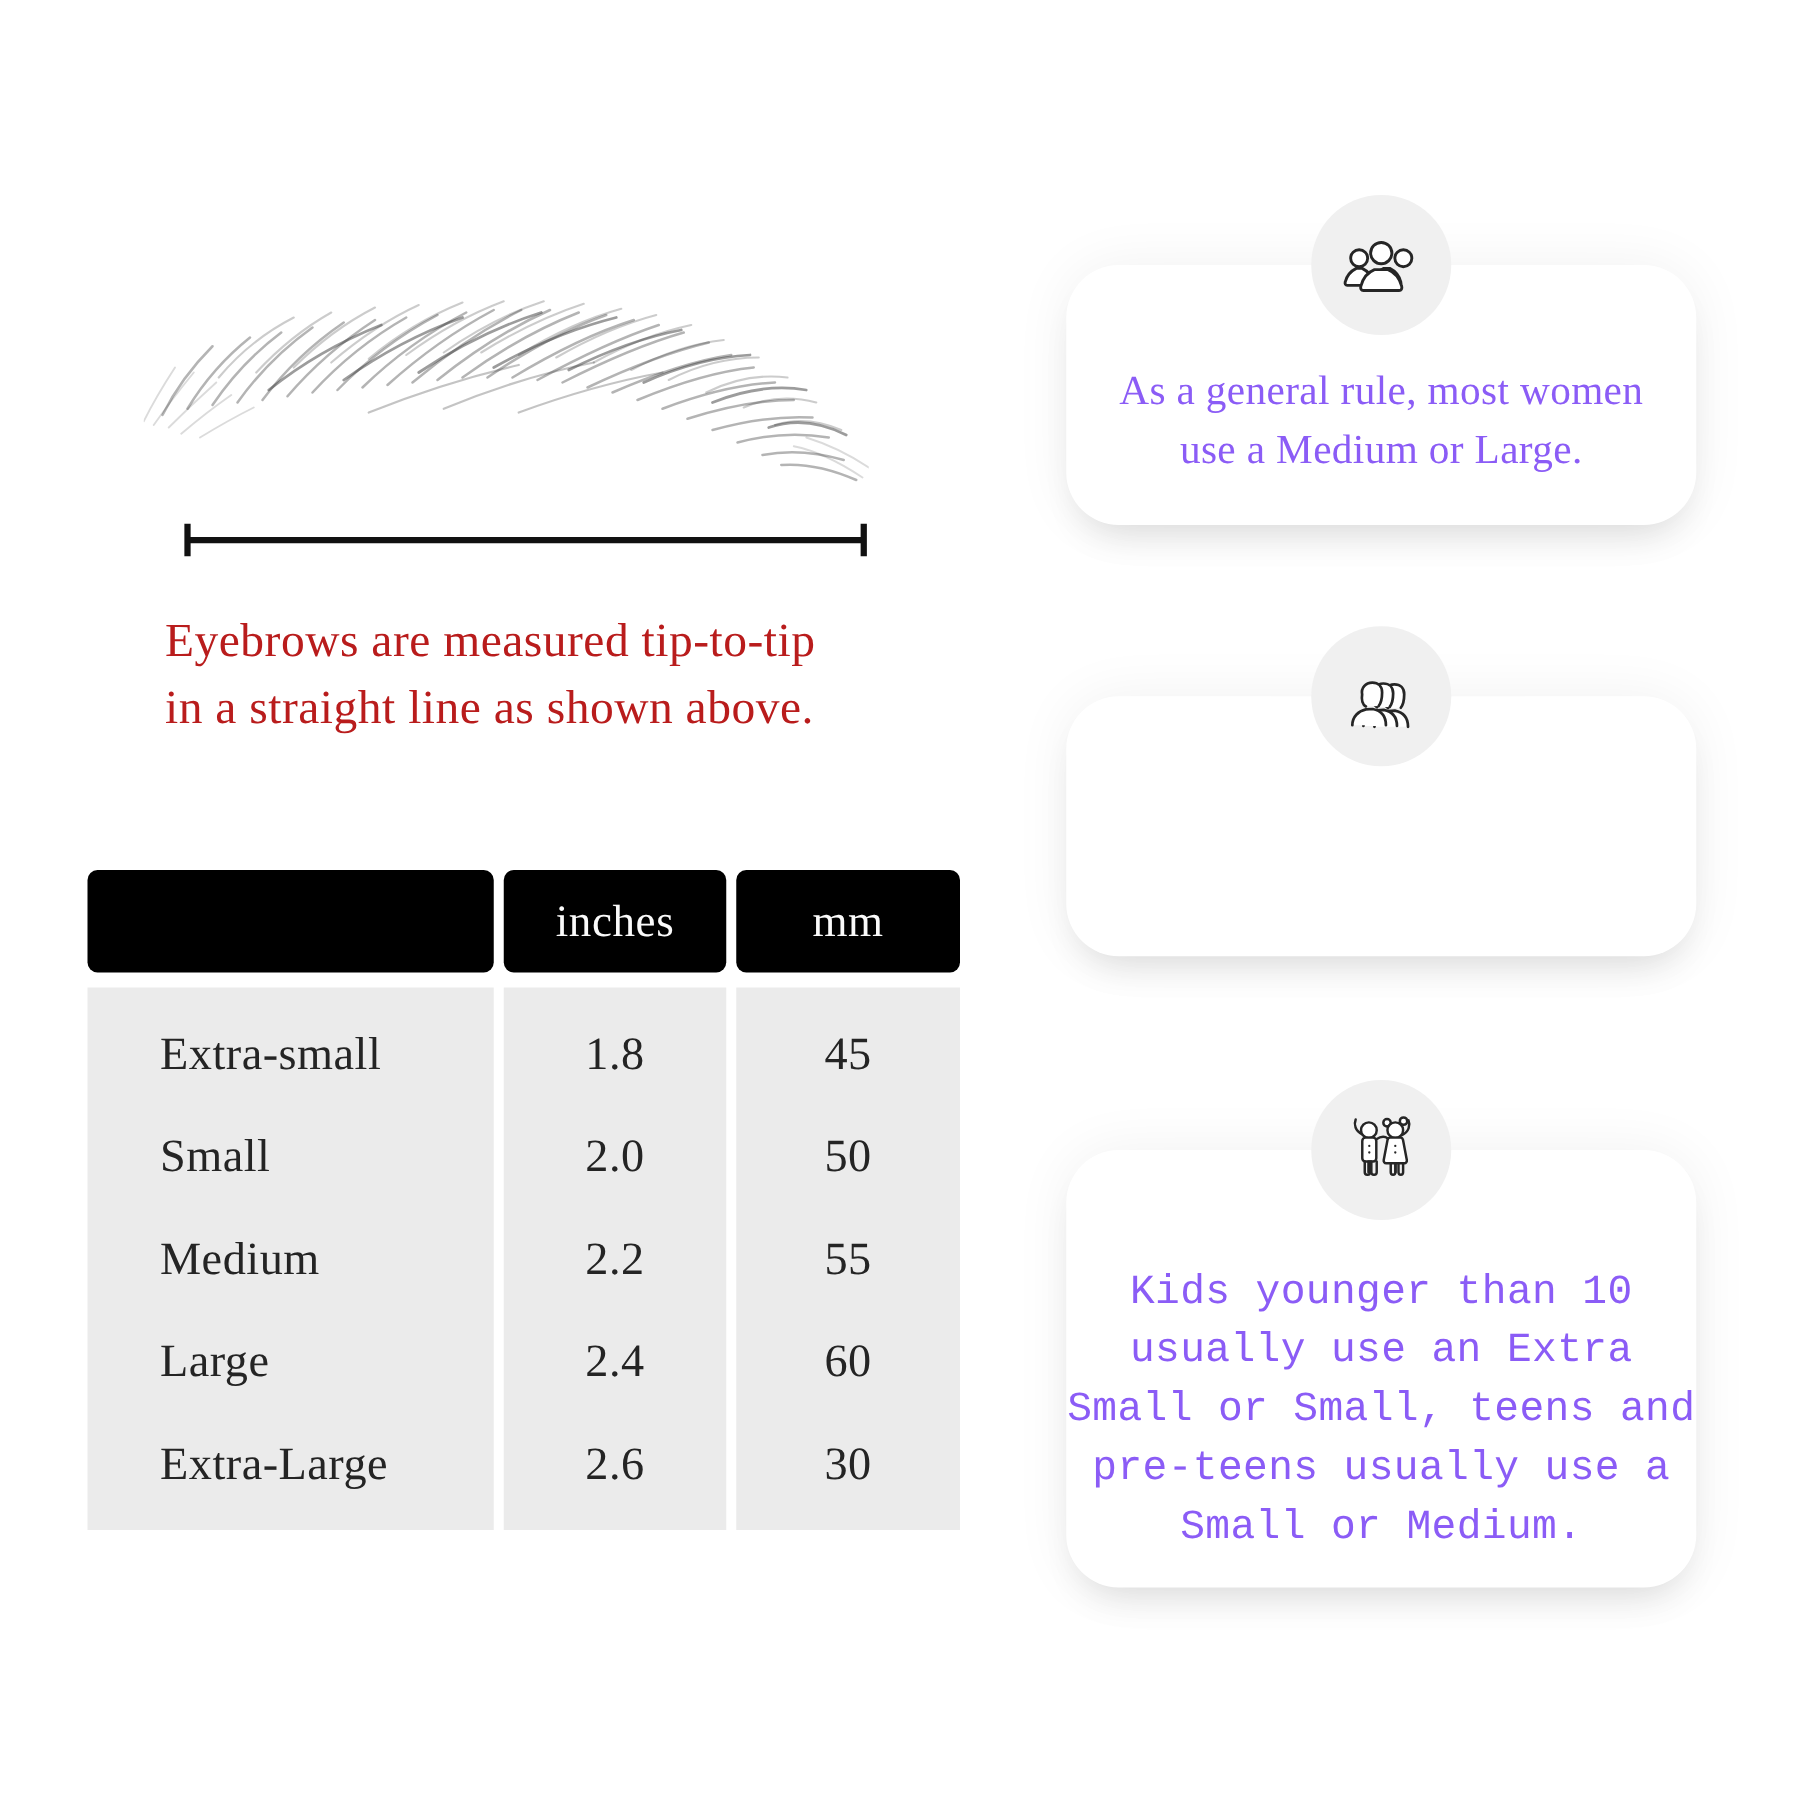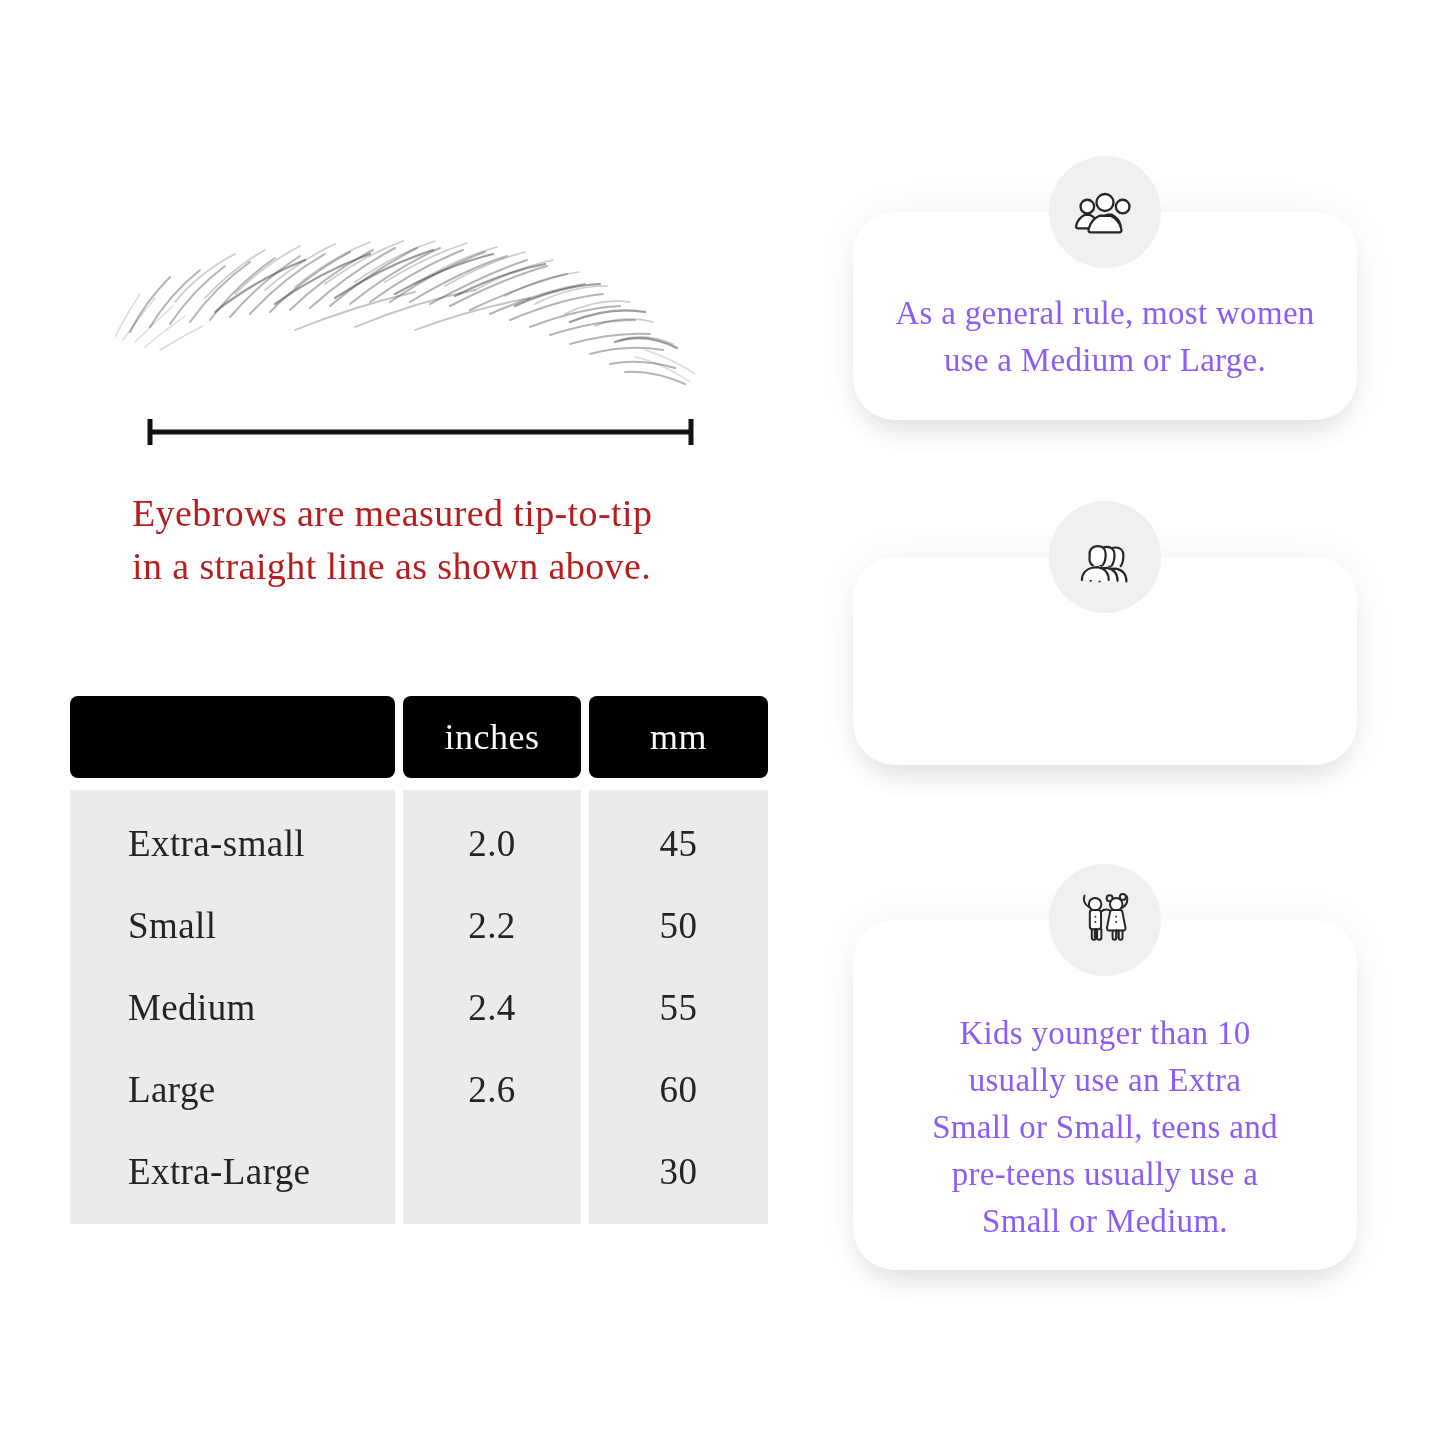--- a/index.html
+++ b/index.html
@@ -30,21 +30,21 @@
   .cell.num { justify-content:center; }
 
   
   .card { position:absolute; left:853px; width:504px; background:#ffffff;
           border-radius:42px; box-sizing:border-box;
           box-shadow:0 18px 30px -12px rgba(0,0,0,.12), 0 0 46px rgba(0,0,0,.06);
           display:flex; flex-direction:column; align-items:center; justify-content:center;
           text-align:center; }
   .card.one   { top:212px; height:208px; padding-top:42px; }
   .card.two   { top:557px; height:208px; padding-top:42px; }
-  .card.three { top:920px; height:350px; padding-top:64px; }
+  .card.three { top:920px; height:350px; padding-top:64px;font-family:Liberation Mono, monospace; }
   .icon-circle { position:absolute; top:0; left:50%; transform:translate(-50%,-50%);
                  width:112px; height:112px; border-radius:50%; background:#f0f0f0;
                  display:flex; align-items:center; justify-content:center; }
   .tip-text { font-size:33px; line-height:47px; color:#8b5cf6; letter-spacing:.3px; }
 
   svg { display:block; }
 </style>
 </head>
 <body>
 
@@ -85,20 +85,21 @@
     </div>
     <div class="tbody">
       <div class="tcol c1">
         <div class="cell lab">Extra-small</div>
         <div class="cell lab">Small</div>
         <div class="cell lab">Medium</div>
         <div class="cell lab">Large</div>
         <div class="cell lab">Extra-Large</div>
       </div>
       <div class="tcol c2">
+        <div class="cell num">1.8</div>
         <div class="cell num">2.0</div>
         <div class="cell num">2.2</div>
         <div class="cell num">2.4</div>
         <div class="cell num">2.6</div>
       </div>
       <div class="tcol c3">
         <div class="cell num">45</div>
         <div class="cell num">50</div>
         <div class="cell num">55</div>
         <div class="cell num">60</div>

